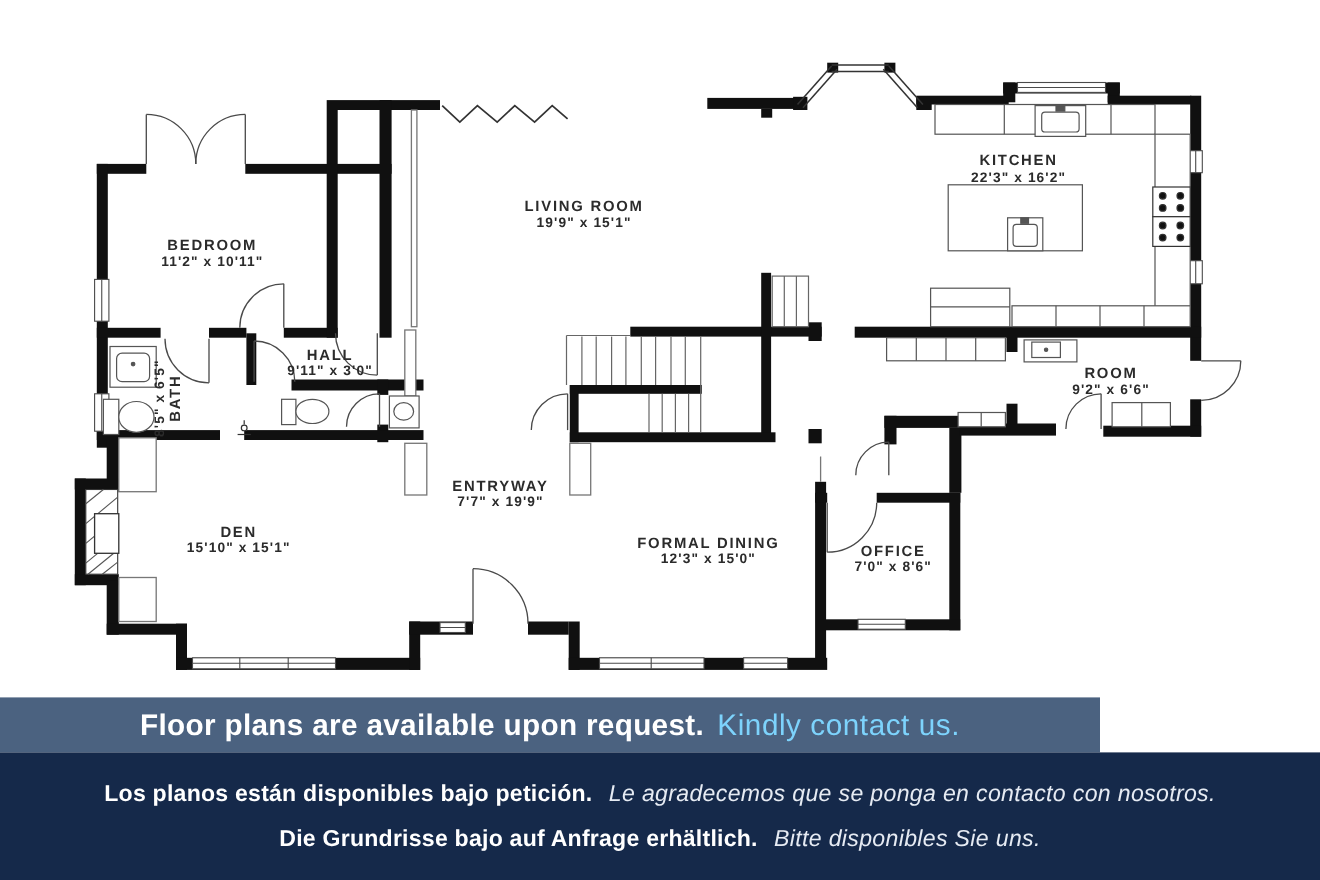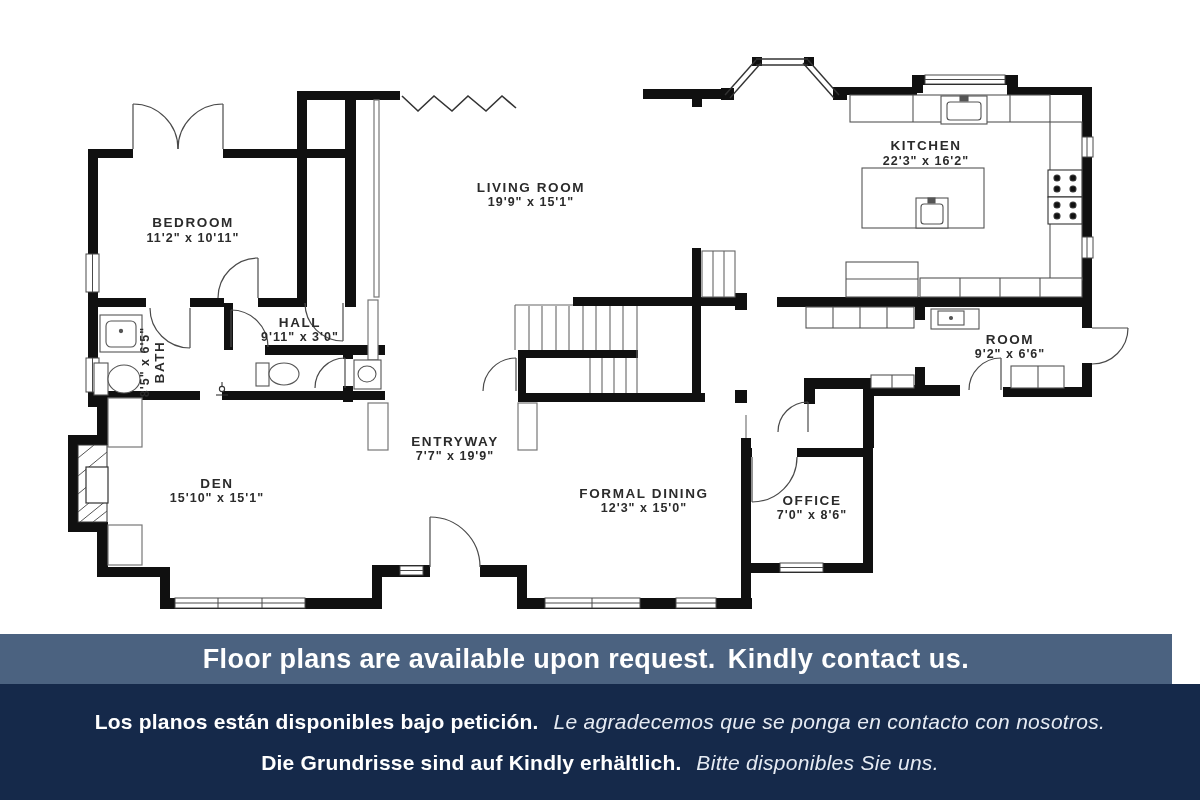--- a/index.html
+++ b/index.html
@@ -2,24 +2,24 @@
 <html><head>
 <meta charset="utf-8">
 <style>
   html,body{margin:0;padding:0;background:#ffffff;}
   .frame{position:relative;width:1200px;height:800px;background:#ffffff;overflow:hidden;
          font-family:"Liberation Sans",sans-serif;}
   .plan{position:absolute;left:0;top:0;}
   .plan text{fill:#2b2b2b;font-family:"Liberation Sans",sans-serif;font-weight:600;}
   .plan .rname{font-size:13.5px;letter-spacing:1.6px;text-anchor:middle;}
   .plan .rdims{font-size:12.5px;letter-spacing:1px;text-anchor:middle;}
-  .bar-top{position:absolute;left:0;top:634px;width:1172px;height:50px;background:#4b6280;
+  .bar-top{position:absolute;left:0;top:634px;width:1000px;height:50px;background:#4b6280;
            display:flex;align-items:center;justify-content:center;color:#fff;font-size:27px;}
   .bar-top .bold{font-weight:700;color:#ffffff;margin-right:12px;letter-spacing:0.3px;}
-  .bar-top .reg{font-weight:700;color:#ffffff;letter-spacing:0.5px;}
+  .bar-top .reg{font-weight:400;color:#7dd3fc;letter-spacing:0.5px;}
   .bar-bottom{position:absolute;left:0;top:684px;width:1200px;height:116px;background:#15294a;
               display:flex;flex-direction:column;align-items:center;justify-content:center;
               gap:17px;color:#fff;font-size:21px;}
   .bar-bottom .line{text-align:center;white-space:nowrap;}
   .bar-bottom .bold{font-weight:700;color:#ffffff;margin-right:9px;letter-spacing:0.2px;}
   .bar-bottom .ital{font-style:italic;font-weight:400;color:#e6ebf3;letter-spacing:0.3px;}
 </style>
 </head>
 <body>
 
@@ -402,18 +402,18 @@
     <span class="bold">Floor plans are available upon request.</span>
     <span class="reg">Kindly contact us.</span>
   </div>
 
   <div class="bar-bottom">
     <div class="line">
       <span class="bold">Los planos están disponibles bajo petición.</span>
       <span class="ital">Le agradecemos que se ponga en contacto con nosotros.</span>
     </div>
     <div class="line">
-      <span class="bold">Die Grundrisse sind auf Kindly erhältlich.</span>
+      <span class="bold">Die Grundrisse bajo auf Anfrage erhältlich.</span>
       <span class="ital">Bitte disponibles Sie uns.</span>
     </div>
   </div>
 
 </div>
 
 </body></html>

